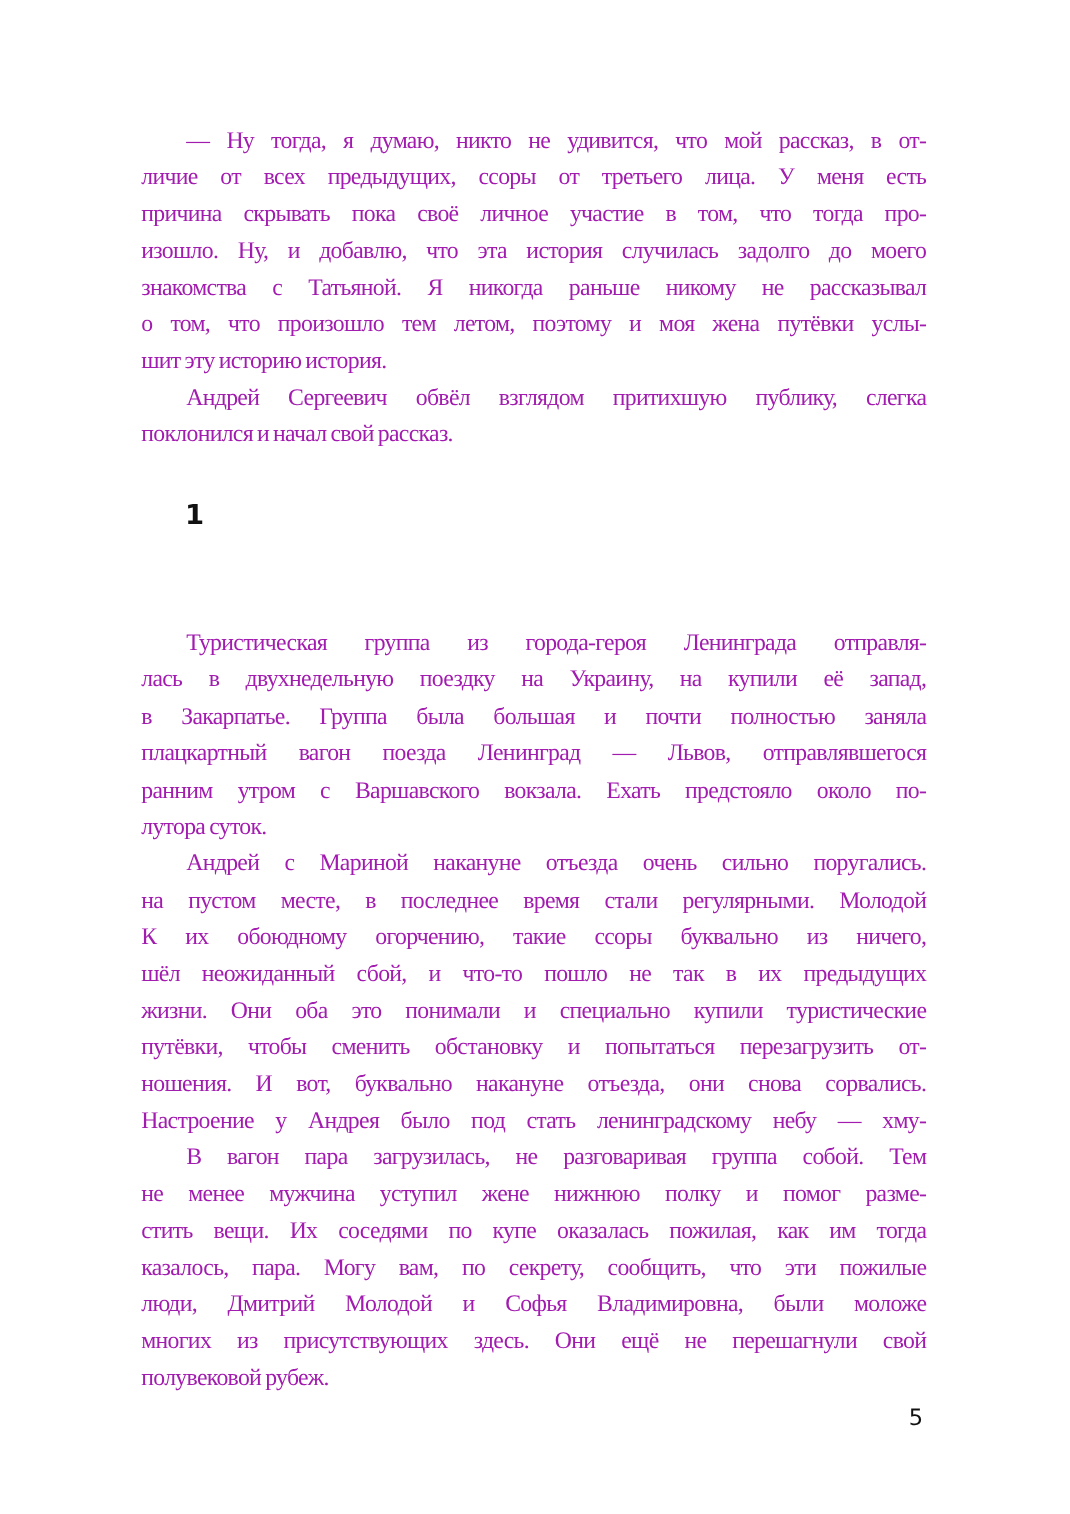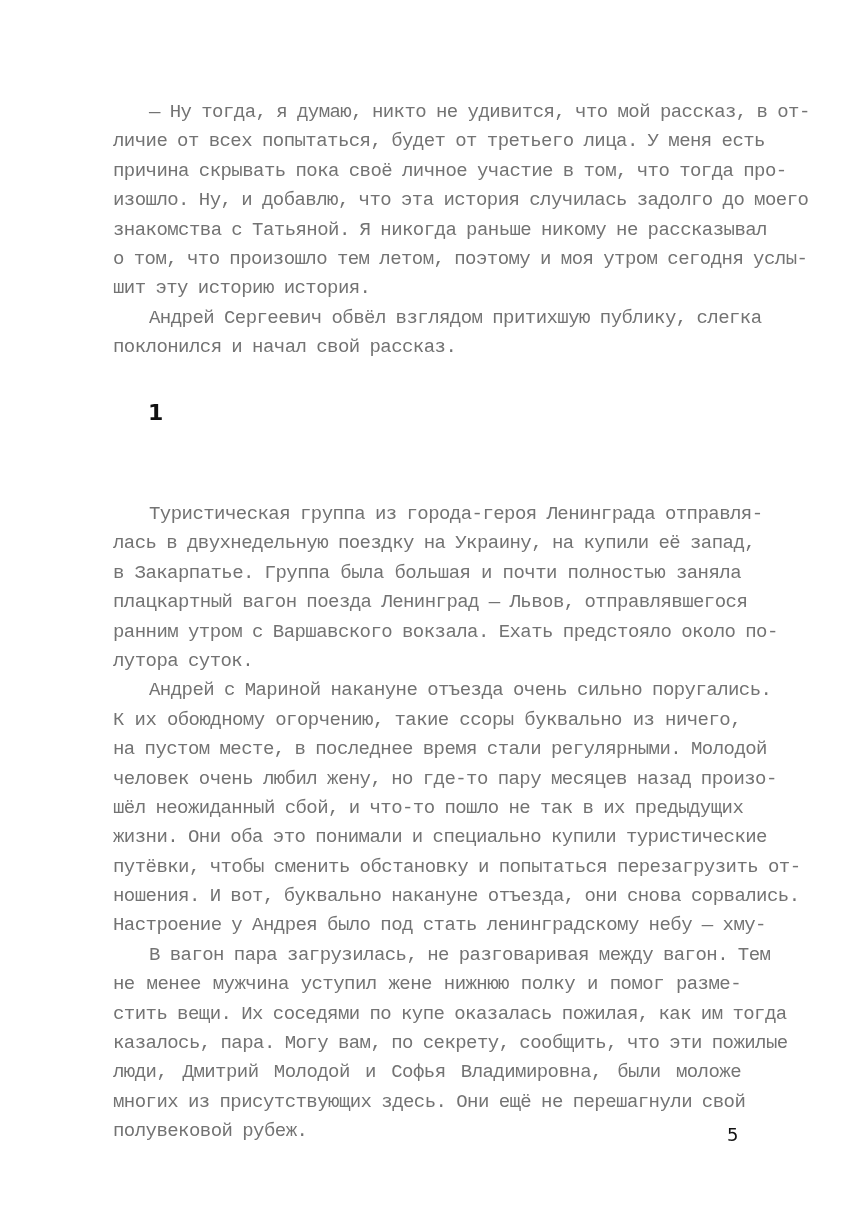--- a/index.html
+++ b/index.html
@@ -1,20 +1,20 @@
 <!DOCTYPE html>
 <html><head>
 <meta charset="utf-8">
 <style>
   html, body { margin: 0; padding: 0; background: #ffffff; }
   body { width: 856px; height: 1211px; position: relative; overflow: hidden; }
   .page { position: absolute; left: 0; top: 0; width: 856px; height: 1211px; background: #fff; }
   .text-block {
     position: absolute; left: 113px; width: 628px;
-    font-family: Liberation Mono, monospace; font-size: 19px; color: #737373;
+    font-family: Liberation Serif, serif; font-size: 19px; color: #a21caf;
     line-height: 29.4px;
   }
   .line {
     display: block; height: 29.4px; white-space: nowrap;
     text-align: justify; text-align-last: justify;
     letter-spacing: -0.55px; word-spacing: -1px;
   }
   .line.indent { padding-left: 36px; }
   .line.last { text-align-last: left; }
   .chapter {
@@ -27,25 +27,25 @@
   }
 </style>
 </head>
 <body>
 
 <div class="page">
 
   <div class="text-block" style="top:98px;">
     <div>
       <span class="line indent">— Ну тогда, я думаю, никто не удивится, что мой рассказ, в от-</span>
-      <span class="line">личие от всех попытаться, будет от третьего лица. У меня есть</span>
+      <span class="line">личие от всех предыдущих, ссоры от третьего лица. У меня есть</span>
       <span class="line">причина скрывать пока своё личное участие в том, что тогда про-</span>
       <span class="line">изошло. Ну, и добавлю, что эта история случилась задолго до моего</span>
       <span class="line">знакомства с Татьяной. Я никогда раньше никому не рассказывал</span>
-      <span class="line">о том, что произошло тем летом, поэтому и моя утром сегодня услы-</span>
+      <span class="line">о том, что произошло тем летом, поэтому и моя жена путёвки услы-</span>
       <span class="line last">шит эту историю история.</span>
     </div>
     <div>
       <span class="line indent">Андрей Сергеевич обвёл взглядом притихшую публику, слегка</span>
       <span class="line last">поклонился и начал свой рассказ.</span>
     </div>
   </div>
 
   <div class="chapter">1</div>
 
@@ -53,31 +53,30 @@
     <div>
       <span class="line indent">Туристическая группа из города-героя Ленинграда отправля-</span>
       <span class="line">лась в двухнедельную поездку на Украину, на купили её запад,</span>
       <span class="line">в Закарпатье. Группа была большая и почти полностью заняла</span>
       <span class="line">плацкартный вагон поезда Ленинград — Львов, отправлявшегося</span>
       <span class="line">ранним утром с Варшавского вокзала. Ехать предстояло около по-</span>
       <span class="line last">лутора суток.</span>
     </div>
     <div>
       <span class="line indent">Андрей с Мариной накануне отъезда очень сильно поругались.</span>
+      <span class="line">на пустом месте, в последнее время стали регулярными. Молодой</span>
       <span class="line">К их обоюдному огорчению, такие ссоры буквально из ничего,</span>
-      <span class="line">на пустом месте, в последнее время стали регулярными. Молодой</span>
-      <span class="line">человек очень любил жену, но где-то пару месяцев назад произо-</span>
       <span class="line">шёл неожиданный сбой, и что-то пошло не так в их предыдущих</span>
       <span class="line">жизни. Они оба это понимали и специально купили туристические</span>
       <span class="line">путёвки, чтобы сменить обстановку и попытаться перезагрузить от-</span>
       <span class="line">ношения. И вот, буквально накануне отъезда, они снова сорвались.</span>
       <span class="line">Настроение у Андрея было под стать ленинградскому небу — хму-</span>
     </div>
     <div>
-      <span class="line indent">В вагон пара загрузилась, не разговаривая между вагон. Тем</span>
+      <span class="line indent">В вагон пара загрузилась, не разговаривая группа собой. Тем</span>
       <span class="line">не менее мужчина уступил жене нижнюю полку и помог разме-</span>
       <span class="line">стить вещи. Их соседями по купе оказалась пожилая, как им тогда</span>
       <span class="line">казалось, пара. Могу вам, по секрету, сообщить, что эти пожилые</span>
       <span class="line">люди, Дмитрий Молодой и Софья Владимировна, были моложе</span>
       <span class="line">многих из присутствующих здесь. Они ещё не перешагнули свой</span>
       <span class="line last">полувековой рубеж.</span>
     </div>
   </div>
 
   <div class="page-number">5</div>

